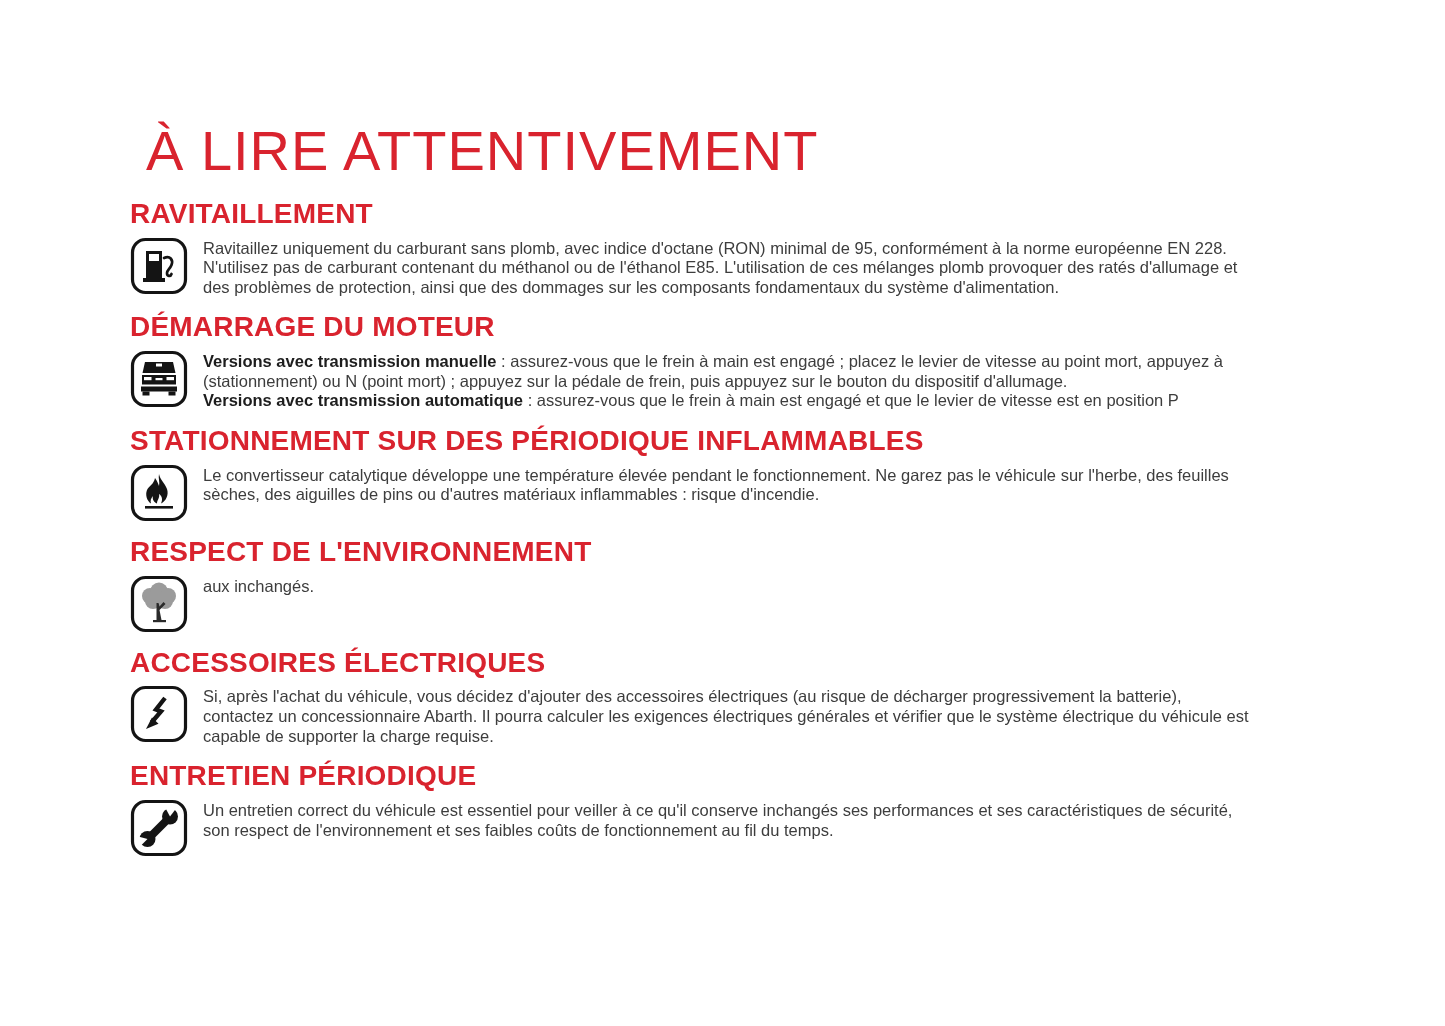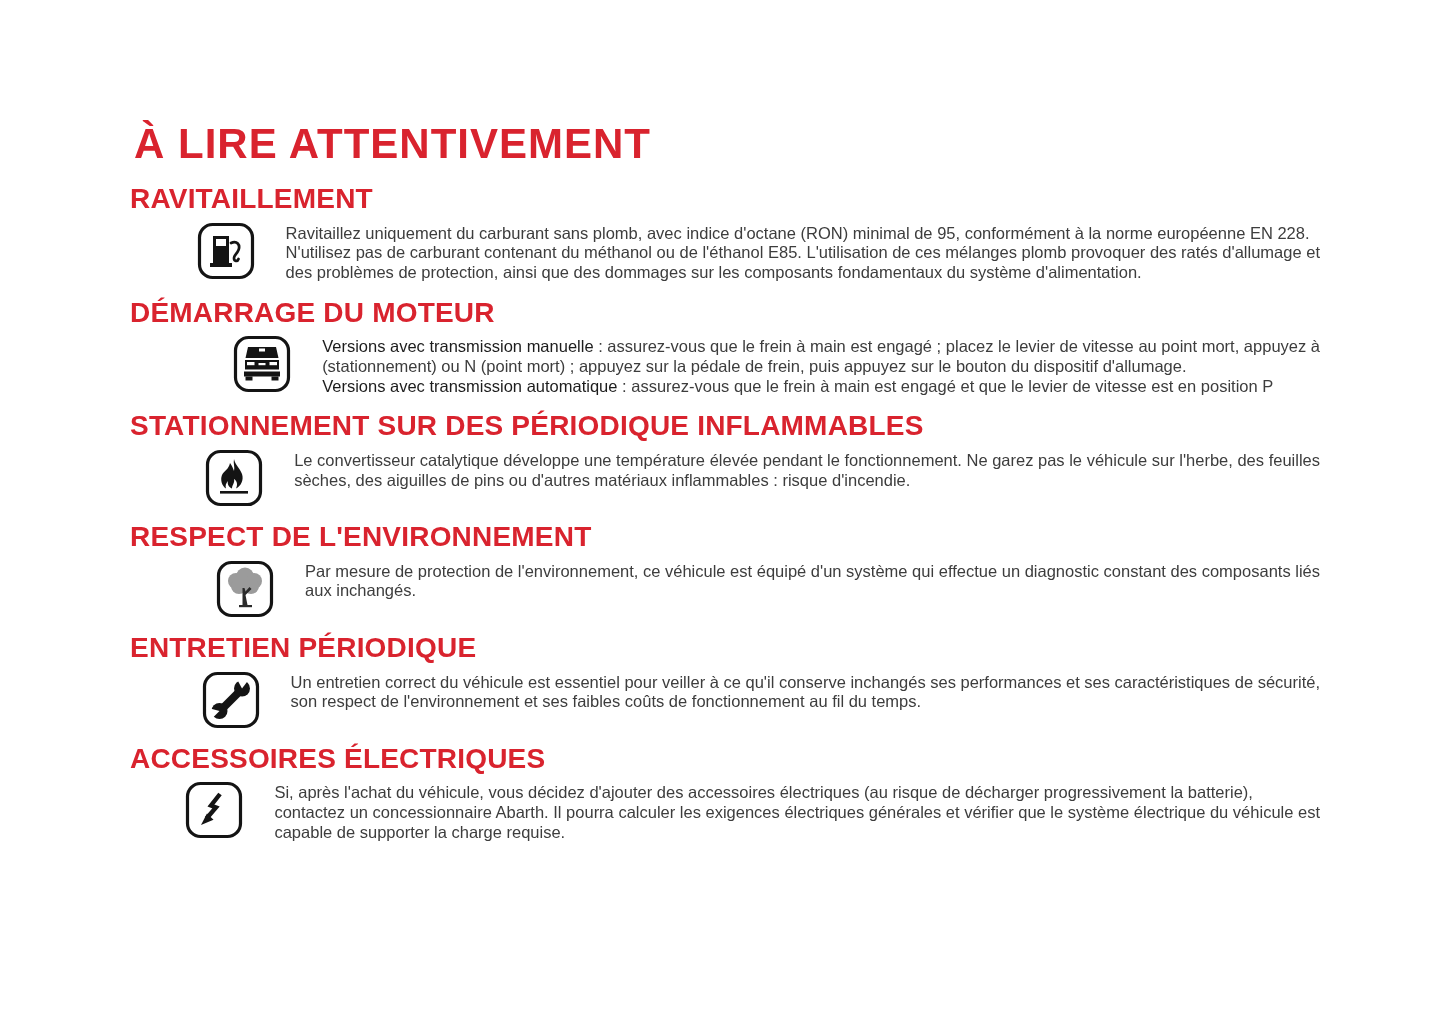--- a/index.html
+++ b/index.html
@@ -15,55 +15,54 @@
     overflow:hidden;
     position:relative;
   }
   .content{
     position:absolute;
     left:130px;
     top:122px;
     width:1190px;
   }
   .page-title{
-    margin:0 0 18px 4px;
+    margin:0 0 18px 16px;
     color:var(--accent);
-    font-size:42px;
-    font-weight:bold;
+    font-size:56px;
+    font-weight:normal;
     letter-spacing:1px;
     line-height:1.05;
   }
   .sec{margin:0 0 15px 0;}
   .sec-heading{
     margin:0 0 7px 0;
     color:var(--accent);
     font-size:28px;
     font-weight:bold;
     letter-spacing:0.2px;
     line-height:1.1;
   }
   .row{
     display:flex;
     align-items:flex-start;
-    gap:31px;
-    justify-content:flex-end;
+    gap:15px;
   }
   .icon-box{
     width:58px;height:58px;
     flex:0 0 58px;
   }
   .icon-box svg{display:block;width:58px;height:58px;}
   .para{
     padding-top:2px;
     color:var(--body-text);
     font-size:16.5px;
     line-height:19.6px;
   }
   .line{white-space:nowrap;}
-  .bold{font-weight:normal;color:#1d1d1d;}
+  .bold{font-weight:bold;color:#1d1d1d;}
 </style>
 </head>
 <body>
 
 <div class="content">
   <h1 class="page-title">À LIRE ATTENTIVEMENT</h1>
   <div>
   <section class="sec">
     <h2 class="sec-heading">RAVITAILLEMENT</h2>
     <div class="row">
@@ -136,22 +135,39 @@
               <circle cx="29" cy="16.5" r="9" fill="#9b9b9b"></circle>
               <circle cx="38" cy="21" r="8" fill="#9b9b9b"></circle>
               <circle cx="23" cy="26" r="8" fill="#9b9b9b"></circle>
               <circle cx="35" cy="26" r="8" fill="#9b9b9b"></circle>
               <rect x="17" y="17" width="24" height="13" fill="#9b9b9b"></rect>
               <path d="M26.5 28 L26.5 45 L31.5 45 L29.5 35 L35.5 29 L33.5 27 L29.5 31.5 L28.5 28 Z" fill="#2a2a2a"></path>
               <rect x="23" y="45" width="13" height="2.2" fill="#2a2a2a"></rect>
             </svg>
           </div>
       <div class="para">
-            <div class="line"><span>Par mesure de protection de l'environnement, ce véhicule est équipé d'un système qui effectue un diagnostic constant des composants liés</span></div>
             <div class="line"><span>aux inchangés.</span></div>
+          </div>
+    </div>
+  </section>
+
+  <section class="sec">
+    <h2 class="sec-heading">ACCESSOIRES ÉLECTRIQUES</h2>
+    <div class="row">
+      <div class="icon-box">
+            <svg viewBox="0 0 58 58">
+              <rect x="2.5" y="2.5" width="53" height="53" rx="13" fill="#fff" stroke="#141414" stroke-width="3.2"></rect>
+              <polyline points="35,13 26,24.5 31,26.5 21.5,37.5" fill="none" stroke="#141414" stroke-width="4.4"></polyline>
+              <polygon points="16,44 28.5,38.8 22,32.6" fill="#141414"></polygon>
+            </svg>
+          </div>
+      <div class="para">
+            <div class="line"><span>Si, après l'achat du véhicule, vous décidez d'ajouter des accessoires électriques (au risque de décharger progressivement la batterie),</span></div>
+            <div class="line"><span>contactez un concessionnaire Abarth. Il pourra calculer les exigences électriques générales et vérifier que le système électrique du véhicule est</span></div>
+            <div class="line"><span>capable de supporter la charge requise.</span></div>
           </div>
     </div>
   </section>
 
   <section class="sec">
     <h2 class="sec-heading">ENTRETIEN PÉRIODIQUE</h2>
     <div class="row">
       <div class="icon-box">
             <svg viewBox="0 0 58 58">
               <rect x="2.5" y="2.5" width="53" height="53" rx="13" fill="#fff" stroke="#141414" stroke-width="3.2"></rect>
@@ -161,32 +177,14 @@
               <circle cx="17.5" cy="40" r="8" fill="#141414"></circle>
               <polygon points="17.5,40 4.5,36.5 7.5,50" fill="#fff"></polygon>
             </svg>
           </div>
       <div class="para">
             <div class="line"><span>Un entretien correct du véhicule est essentiel pour veiller à ce qu'il conserve inchangés ses performances et ses caractéristiques de sécurité,</span></div>
             <div class="line"><span>son respect de l'environnement et ses faibles coûts de fonctionnement au fil du temps.</span></div>
           </div>
     </div>
   </section>
-
-  <section class="sec">
-    <h2 class="sec-heading">ACCESSOIRES ÉLECTRIQUES</h2>
-    <div class="row">
-      <div class="icon-box">
-            <svg viewBox="0 0 58 58">
-              <rect x="2.5" y="2.5" width="53" height="53" rx="13" fill="#fff" stroke="#141414" stroke-width="3.2"></rect>
-              <polyline points="35,13 26,24.5 31,26.5 21.5,37.5" fill="none" stroke="#141414" stroke-width="4.4"></polyline>
-              <polygon points="16,44 28.5,38.8 22,32.6" fill="#141414"></polygon>
-            </svg>
-          </div>
-      <div class="para">
-            <div class="line"><span>Si, après l'achat du véhicule, vous décidez d'ajouter des accessoires électriques (au risque de décharger progressivement la batterie),</span></div>
-            <div class="line"><span>contactez un concessionnaire Abarth. Il pourra calculer les exigences électriques générales et vérifier que le système électrique du véhicule est</span></div>
-            <div class="line"><span>capable de supporter la charge requise.</span></div>
-          </div>
-    </div>
-  </section>
 </div>
 </div>
 
 </body></html>

